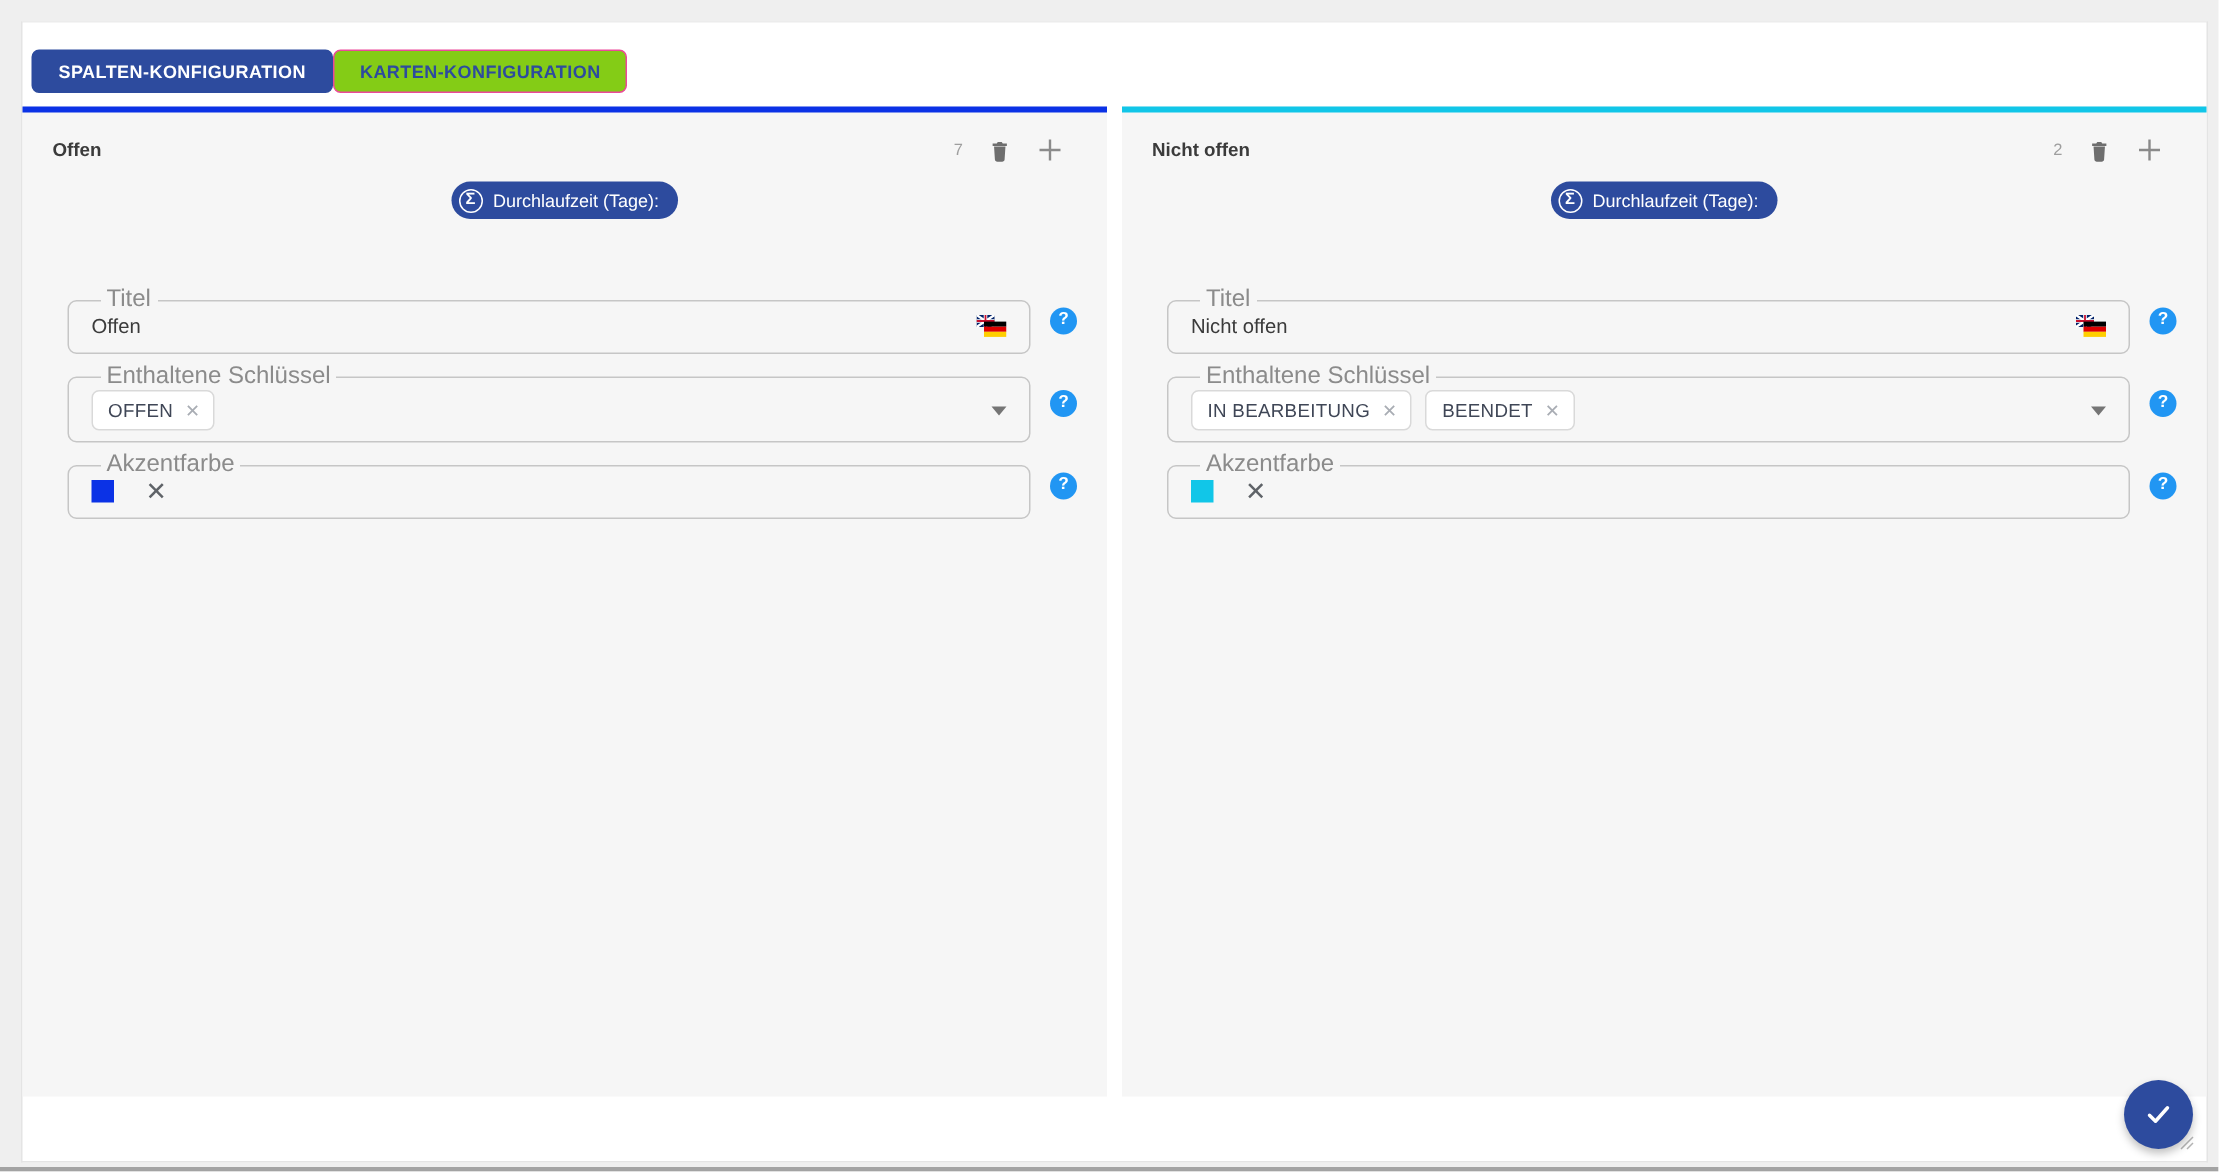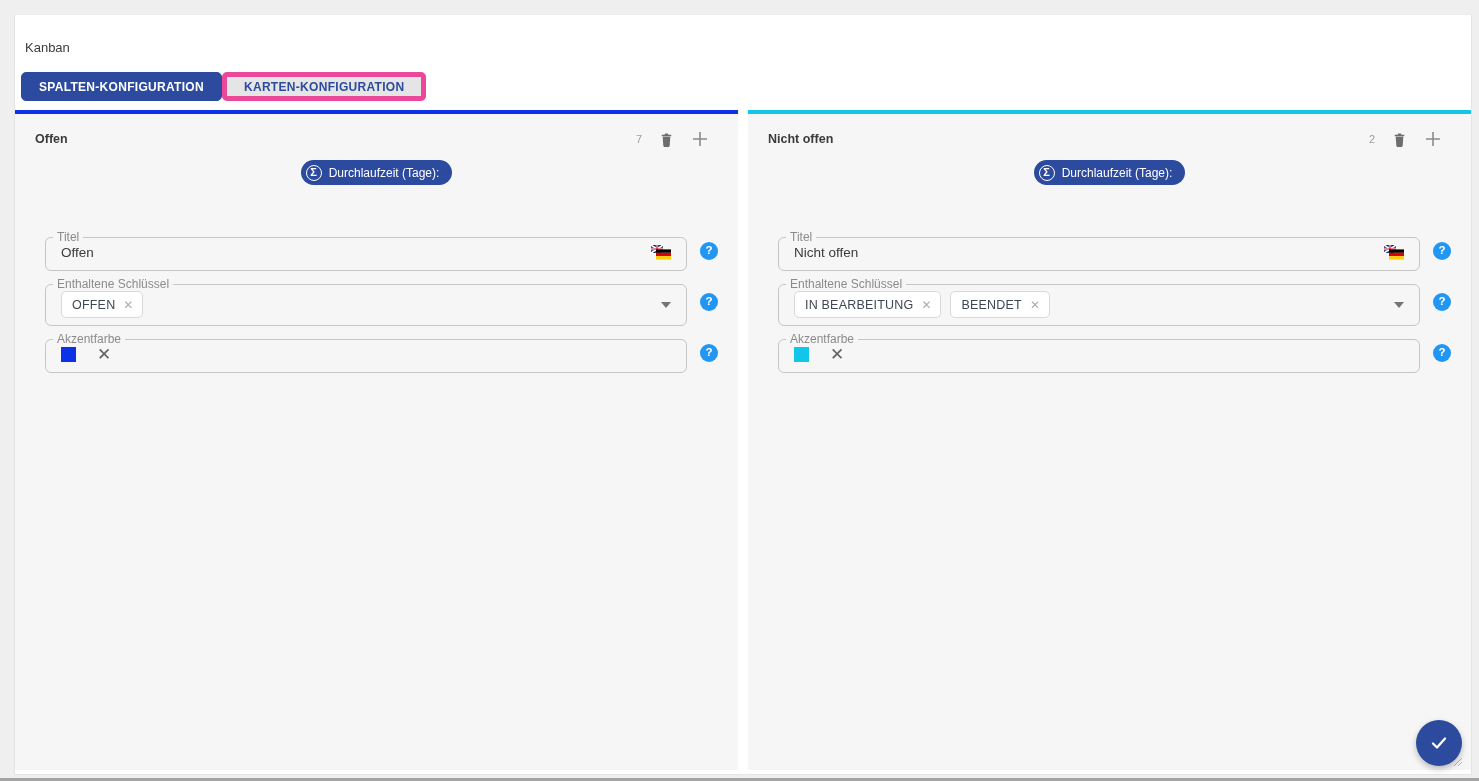--- a/index.html
+++ b/index.html
@@ -37,22 +37,22 @@
     height: 29px;
     padding: 0 17px;
     font-family: "Liberation Sans", sans-serif;
     font-size: 12px;
     font-weight: 700;
     letter-spacing: 0.3px;
     border-radius: 5px;
     display: inline-flex;
     align-items: center;
     cursor: pointer;
-    background: #e5e5e5;
-    border: 5px solid #ec4899;
+    background: #84cc16;
+    border: 1px solid #ec4899;
     color: var(--primary, #2d4b9e);
   }
   .tab.active {
     background: var(--primary, #2d4b9e);
     border: 1px solid var(--primary, #2d4b9e);
     color: #ffffff;
   }
   .columns {
     display: flex;
     gap: 10px;
@@ -103,24 +103,24 @@
   .fields { padding: 46px 20px 0 30px; }
   .field-row { display: flex; align-items: center; margin-bottom: 7px; }
   fieldset.field {
     flex: 1;
     border: 1px solid #c6c6c6;
     border-radius: 6px;
     background: transparent;
     padding: 0;
   }
   fieldset.field legend {
-    font-size: 12px;
+    font-size: 16px;
     color: #8b8b8b;
     padding: 0 4px;
-    margin-left: 7px;
+    margin-left: 21px;
     line-height: 1;
   }
   .field-content {
     display: flex;
     align-items: center;
     padding: 1px 15px 9px 15px;
     min-height: 27px;
   }
   .field-content.chips-content { padding-bottom: 7px; min-height: 33px; }
   .field-input {
@@ -195,21 +195,20 @@
   .resize-grip {
     position: absolute;
     right: 8px; bottom: 7px;
     width: 10px; height: 10px;
   }
 </style>
 </head>
 <body>
 
 <div class="card">
-  <div class="page-title">Kanban</div>
 
   <div class="tabs">
     <button class="tab active">SPALTEN-KONFIGURATION</button>
     <button class="tab">KARTEN-KONFIGURATION</button>
   </div>
 
   <div class="columns">
   <section class="kanban-column">
     <div class="accent-bar" style="background: rgb(11, 50, 230);"></div>
     <div class="col-header">

